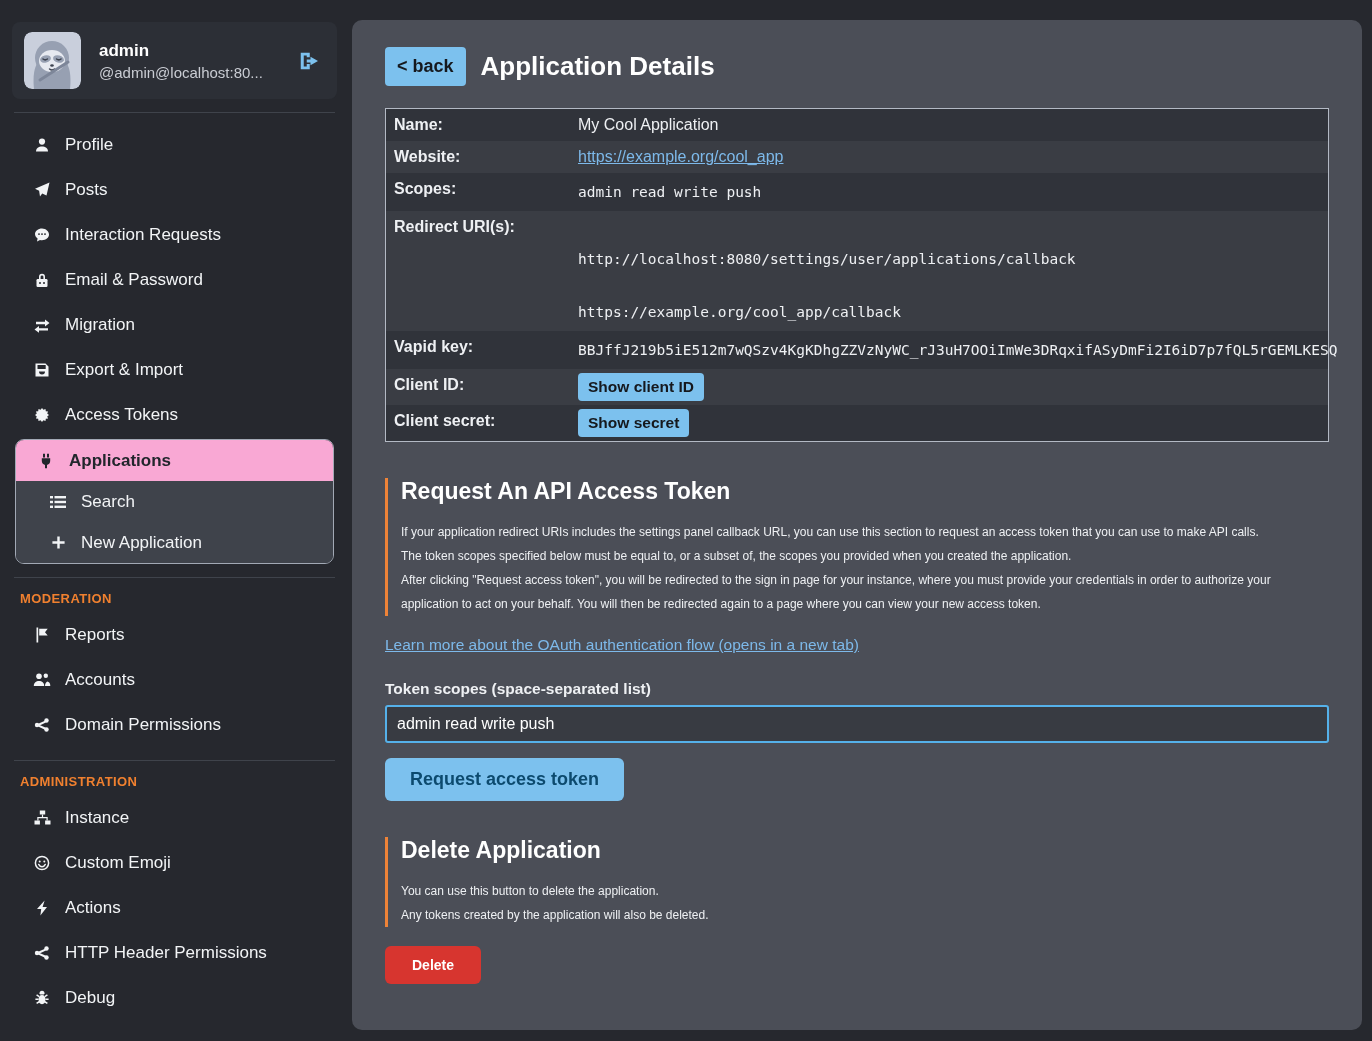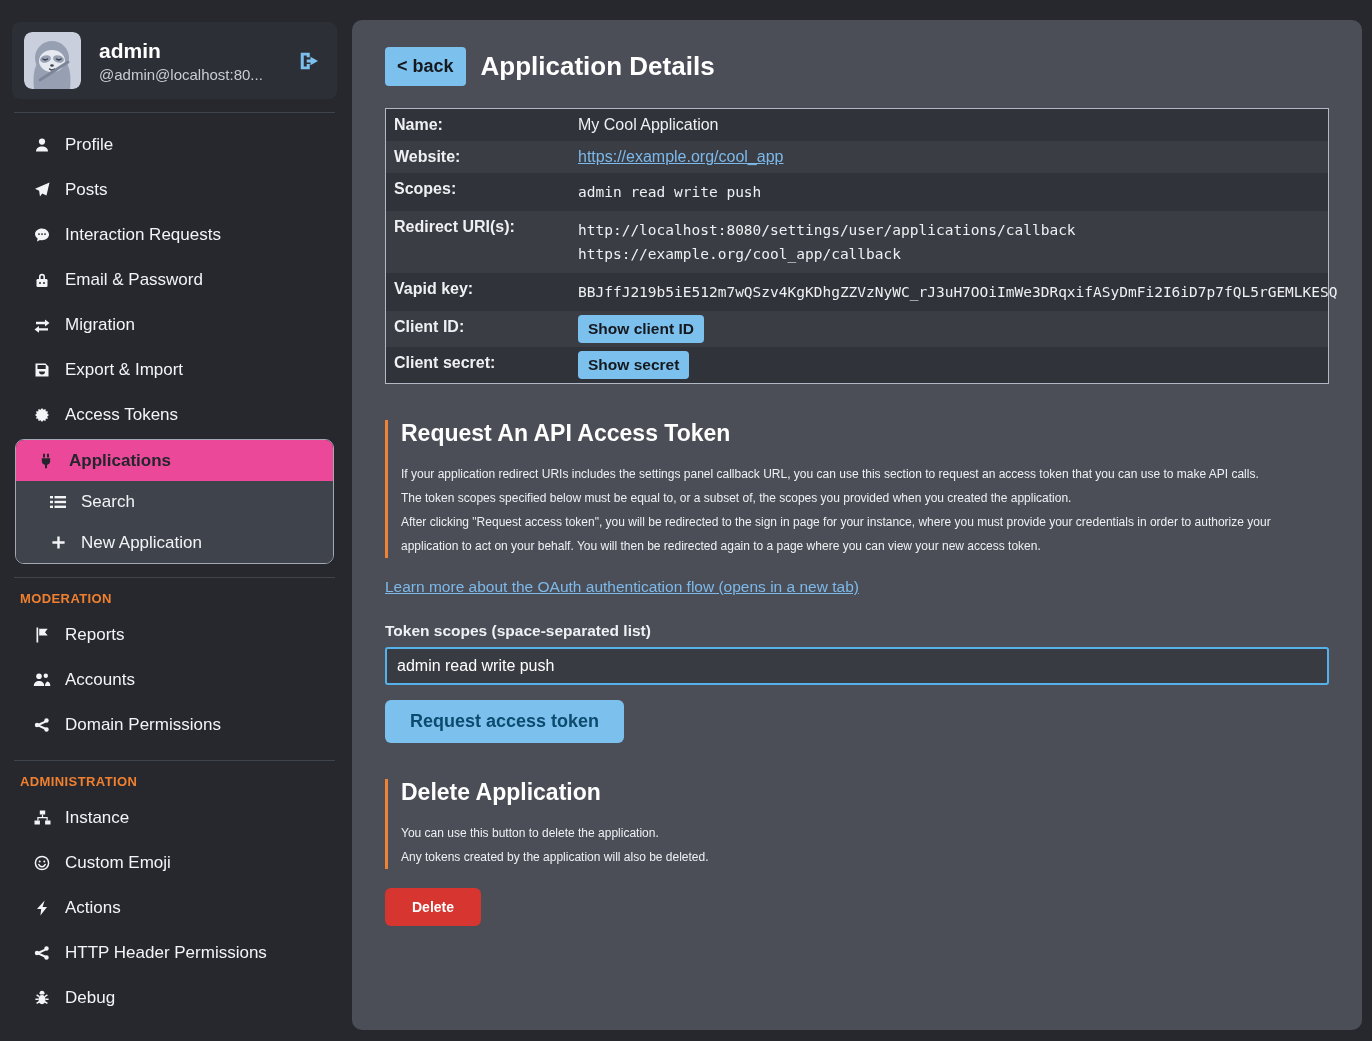--- a/index.html
+++ b/index.html
@@ -15,21 +15,21 @@
 
   
   .sidebar { width:352px; flex-shrink:0; padding:22px 15px 10px 12px; }
   .user-card {
     display:flex; align-items:center; gap:18px;
     background:#2c2f36; border-radius:8px;
     padding:10px 16px 10px 12px; cursor:pointer;
   }
   .avatar { width:57px; height:57px; border-radius:8px; flex-shrink:0; display:block; }
   .user-meta { min-width:0; }
-  .user-name { font-weight:bold; font-size:21px; color:#ffffff; margin-bottom:3px; }
+  .user-name { font-weight:bold; font-size:17px; color:#ffffff; margin-bottom:3px; }
   .user-handle { font-size:15px; color:#c9ccd3; white-space:nowrap; }
   .logout { margin-left:auto; color:#7cc1ee; display:flex; cursor:pointer; }
 
   .divider { border:none; border-top:1px solid #3f434b; margin:13px 2px 9px 2px; }
 
   .section-label {
     color:#f0802f; font-weight:bold; font-size:13px;
     letter-spacing:.4px; padding:4px 0 6px 8px;
   }
 
@@ -40,21 +40,21 @@
     line-height:21px;
   }
   .nav-item .icon { width:18px; height:16px; display:flex; align-items:center; justify-content:center; flex-shrink:0; }
   .nav-item .icon svg { display:block; }
 
   .app-block {
     border:1px solid #a2a9b5; border-radius:9px;
     overflow:hidden; margin:2px 3px 4px 3px;
   }
   .nav-item.active {
-    background:#ec4899; color:#22262c; font-weight:bold;
+    background:#f9a8d4; color:#22262c; font-weight:bold;
     padding-top:10px; padding-bottom:10px;align-items:center;
   }
   .subnav { background:#3f434b; }
   .subnav .nav-item { padding:10px 8px 10px 33px; }
 
   
   .main {
     flex:1; margin:20px 10px 11px 0;
     background:#4b4e57; border-radius:10px;
     padding:27px 33px 30px 33px;
@@ -67,21 +67,21 @@
   }
   .page-title { font-size:26px; font-weight:bold; color:#ffffff; margin:0; }
 
   .details-table { border:1px solid #b3b9c4; }
   .dt-row { display:grid; grid-template-columns:192px 1fr; align-items:center; }
   .dt-row:nth-child(odd)  { background:#30333a; }
   .dt-row:nth-child(even) { background:#3a3d44; }
   .dt-label { font-weight:bold; font-size:16px; padding:7px 8px; align-self:start; }
   .dt-value { font-size:16px; padding:7px 8px 7px 0; }
   .mono { font-family:"DejaVu Sans Mono", monospace; font-size:14.5px; line-height:24px; }
-  .mono div { white-space:nowrap; }
+  .mono div { white-space:nowrap;margin-top:29px; }
   a.link { color:#7db9ea; text-decoration:underline; cursor:pointer; }
   .pill-btn {
     background:#7cc1ee; color:#15181d; font-weight:bold; font-size:15.5px;
     font-family:inherit; padding:5px 10px; border-radius:4px; border:none; cursor:pointer;
   }
   .dt-value.btn-cell { padding:4px 0; }
 
   .section { margin-top:36px; }
   .section-head { border-left:3px solid #ee8338; padding-left:13px; }
   .section-title { font-size:23px; font-weight:bold; color:#ffffff; margin:0 0 15px 0; }

